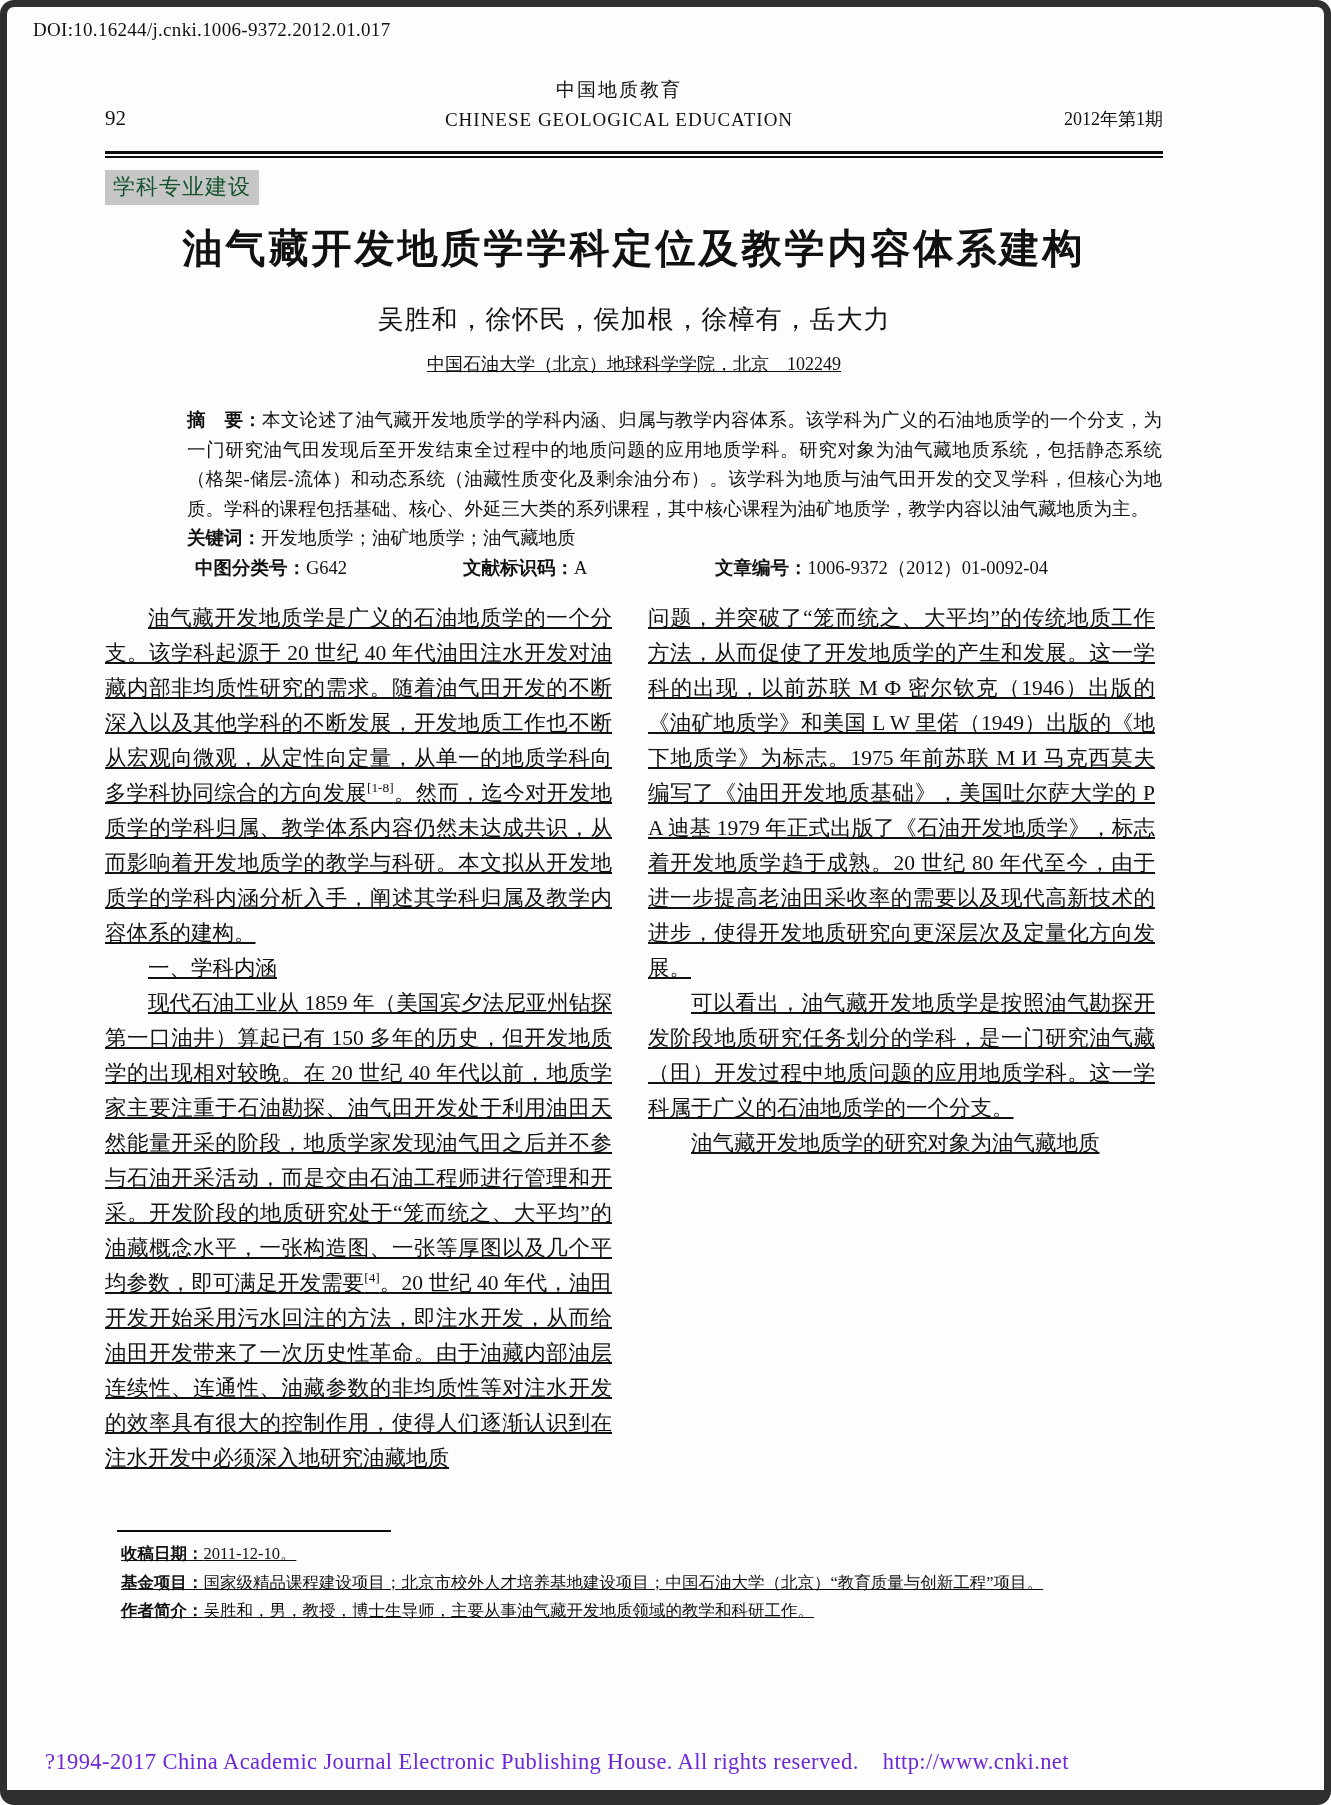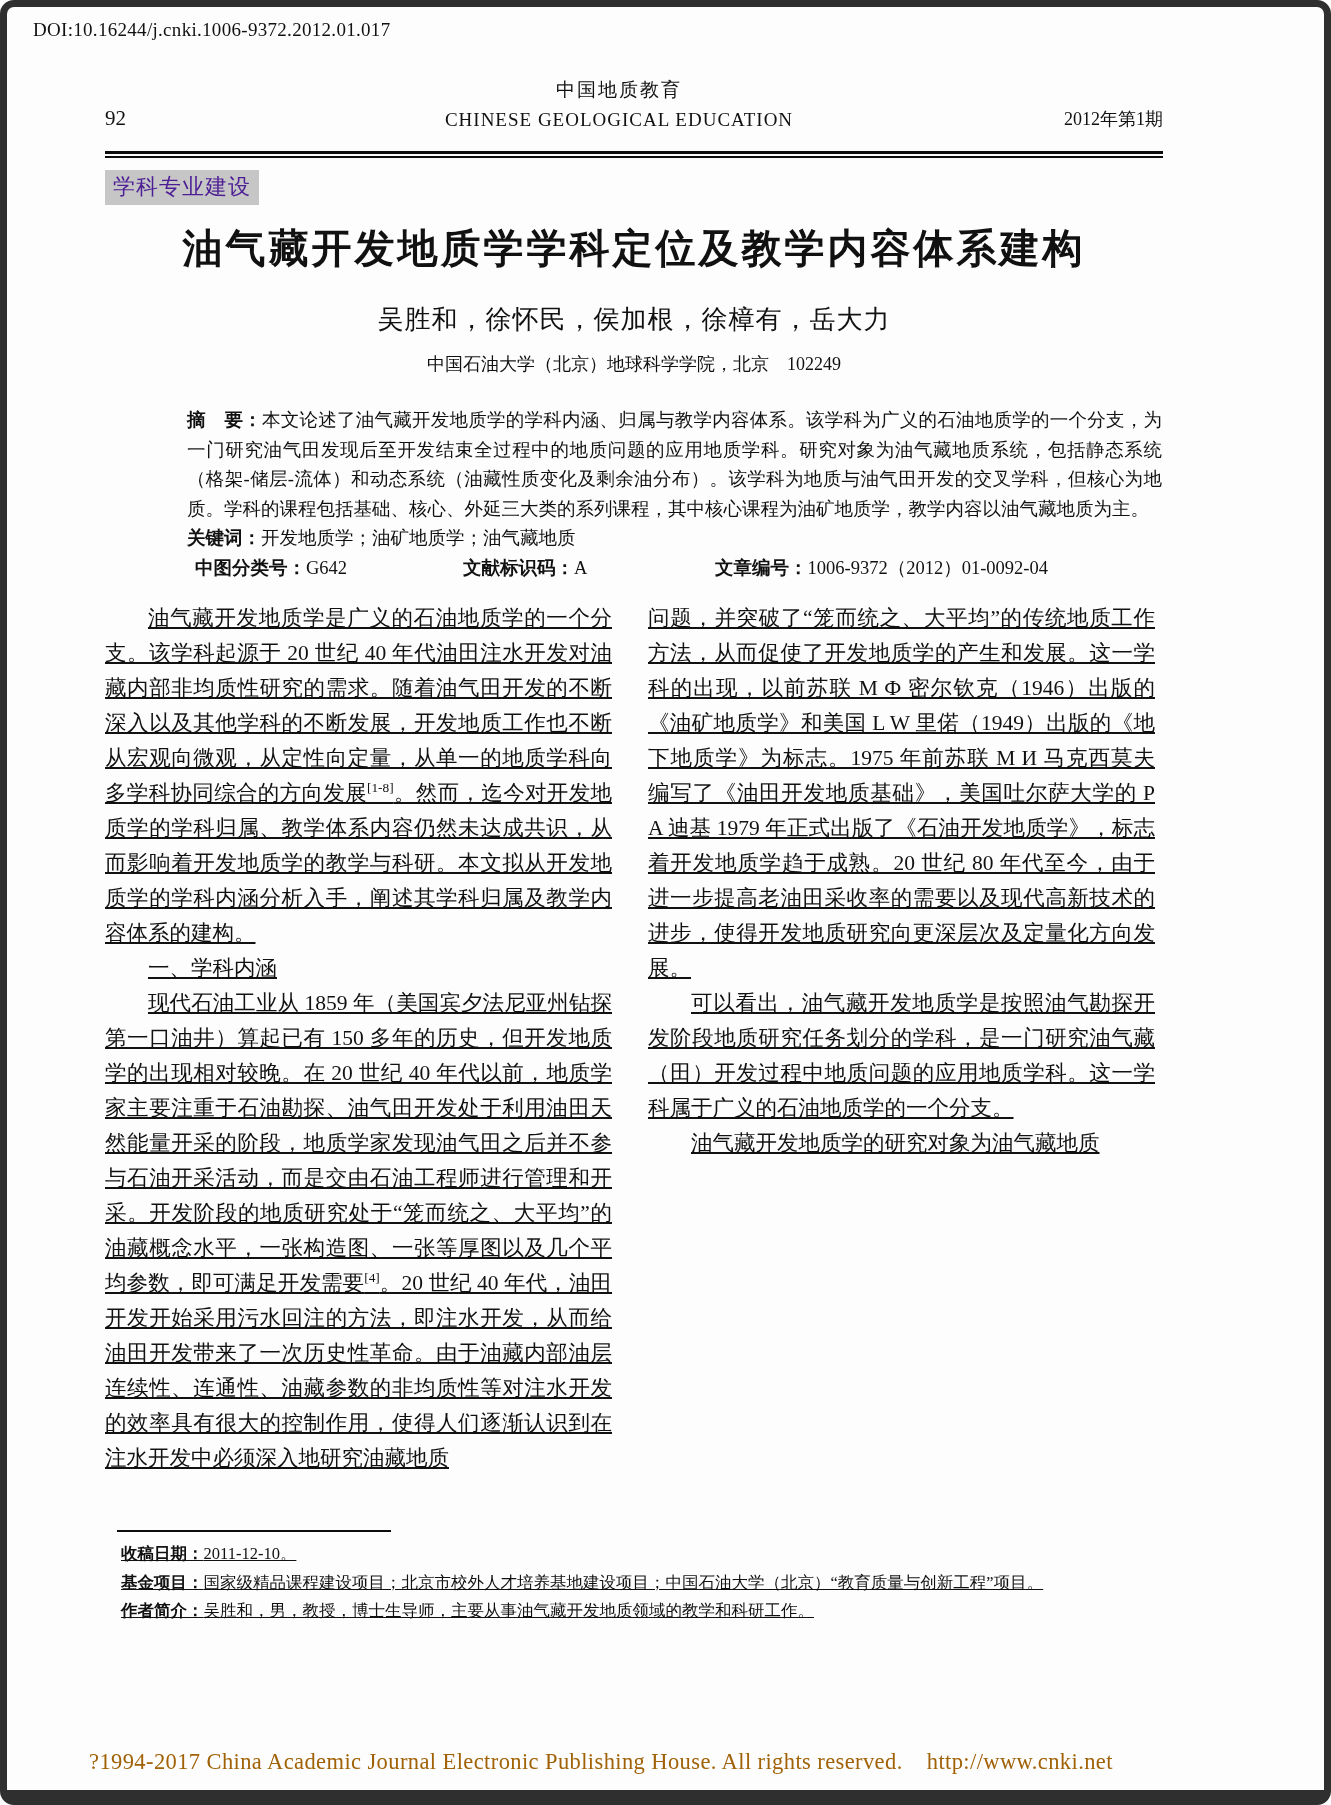--- a/index.html
+++ b/index.html
@@ -24,30 +24,30 @@
   .jh-page { font-size: 21px; width: 120px; }
   .jh-center { flex: 1; text-align: center; }
   .jh-cn { font-size: 19px; letter-spacing: 2px; }
   .jh-en { font-size: 19px; margin-top: 6px; letter-spacing: 1px; }
   .jh-issue { width: 150px; text-align: right; font-size: 18px; }
 
   .header-rule { margin-top: 20px; height: 7px; border-top: 3px solid #0d0d0d; border-bottom: 2px solid #0d0d0d; }
 
   .section-badge {
     display: inline-block; margin-top: 12px;
-    background: #c6c6c6; color: #4c1d95;
+    background: #c6c6c6; color: #14532d;
     font-size: 22px; padding: 2px 8px 3px 8px; letter-spacing: 1px;
   }
 
   .article-title {
     text-align: center; font-size: 40px; font-weight: bold;
     letter-spacing: 3px; margin-top: 16px;
   }
   .authors { text-align: center; font-size: 26px; margin-top: 26px; letter-spacing: 1px; }
-  .affiliation { text-align: center; font-size: 18px; margin-top: 15px; }
+  .affiliation { text-align: center; font-size: 18px; margin-top: 15px; text-decoration: underline; }
 
   .meta-block { width: 975px; margin: 30px 0 0 82px; font-size: 18.5px; line-height: 29.5px; }
   .meta-block p { margin: 0; text-align: justify; }
   .meta-label { font-weight: bold; }
   .clc-seg1 { display: inline-block; width: 268px; margin-left: 8px; }
   .clc-seg2 { display: inline-block; width: 252px; }
 
   .body-columns { display: flex; margin-top: 18px; }
   .col { width: 507px; font-size: 21.5px; line-height: 35px; text-align: justify; text-decoration: underline; }
   .col-left { margin-right: 0; }
@@ -57,23 +57,22 @@
   .p-noindent { text-indent: 0; }
   sup { font-size: 0.62em; vertical-align: super; line-height: 0; }
 
   .footnote-divider { width: 274px; border: 0; border-top: 2px solid #0d0d0d; margin: 54px 0 8px 12px; }
   .footnotes { margin-left: 16px; font-size: 16.5px; line-height: 28.5px; text-decoration: underline; }
   .footnotes p { margin: 0; }
   .fn-label { font-weight: bold; }
 
   .watermark {
     position: absolute; left: 38px; top: 1742px;
-    font-size: 22.5px; color: #a16207; letter-spacing: 0.4px;
+    font-size: 22.5px; color: #6d28d9; letter-spacing: 0.4px;
     white-space: pre;
-    margin-left: 44px;
   }
 </style>
 </head>
 <body>
 
 <div class="page">
 
   <div class="doi">DOI:10.16244/j.cnki.1006-9372.2012.01.017</div>
 
   <div class="content">

